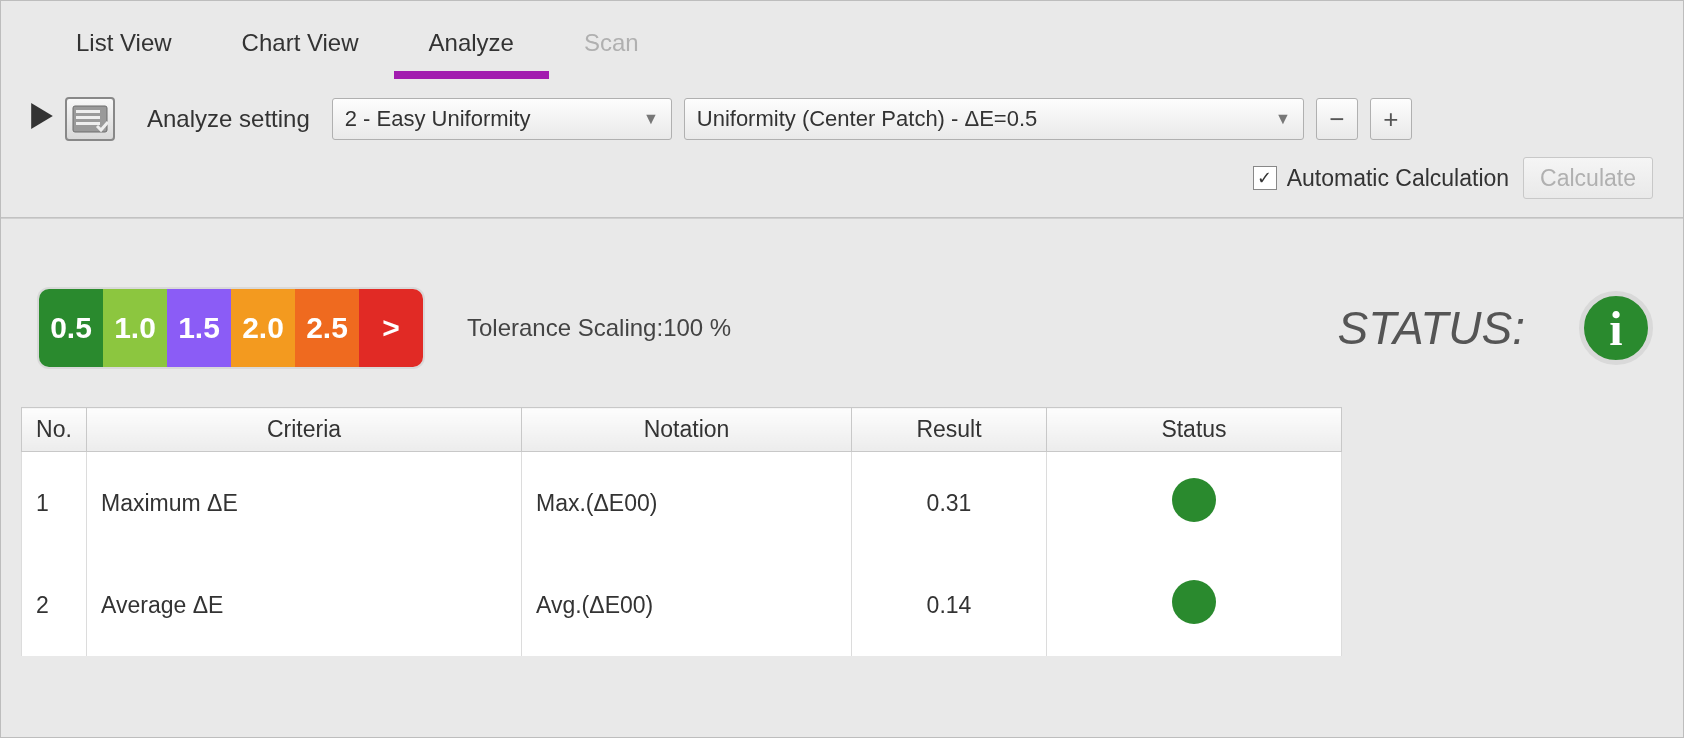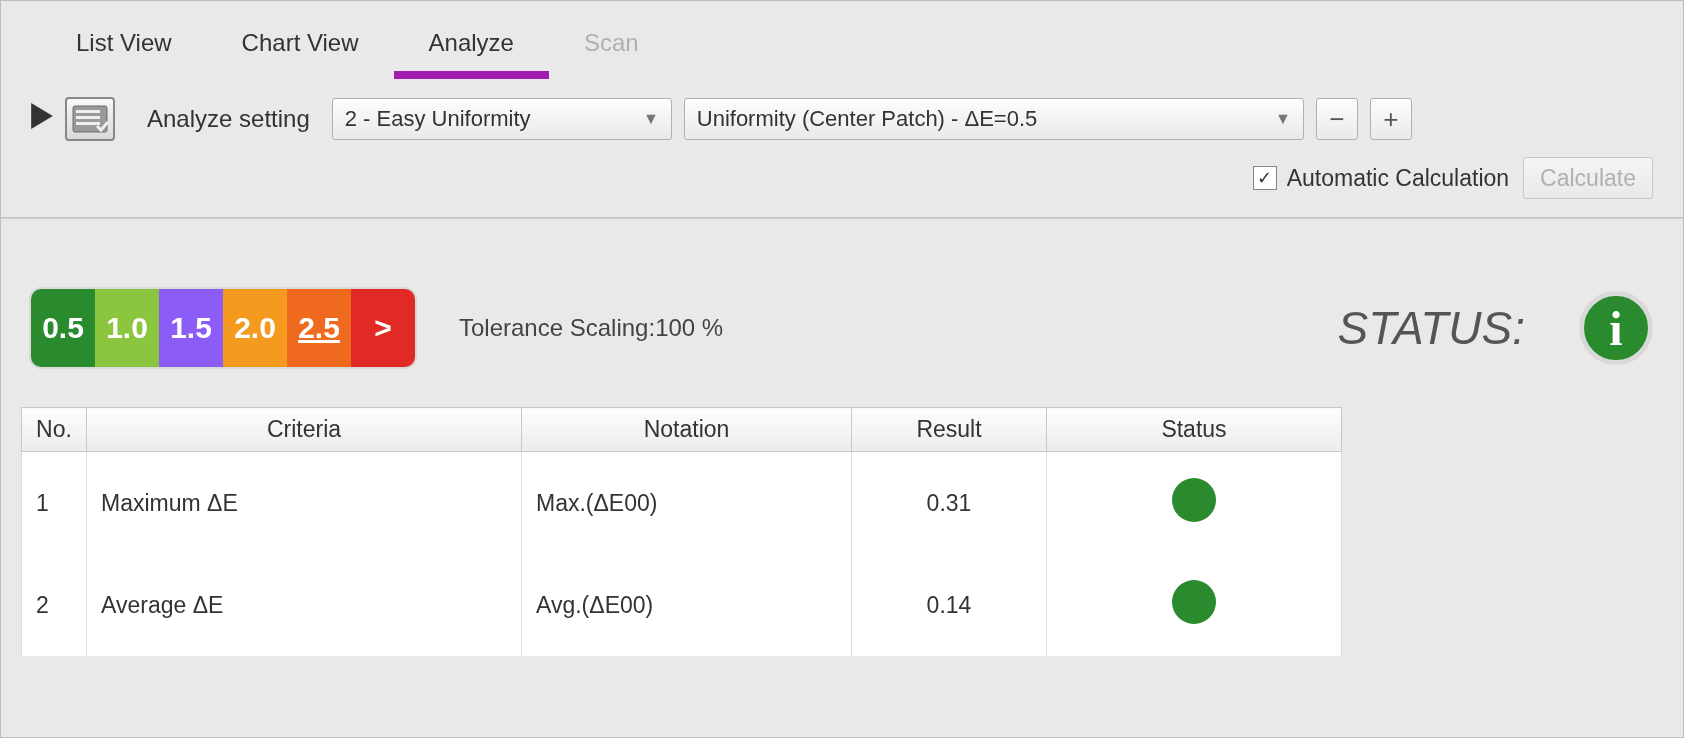--- a/index.html
+++ b/index.html
@@ -90,20 +90,21 @@
 }
 .divider { height: 2px; background: #d0d0d0; border-top:1px solid #c2c2c2; margin: 0; }
 
 .status-area {
   display:flex; align-items:center; gap: 24px;
   padding: 70px 30px 40px 30px;
 }
 .tolerance-bar {
   display:flex; border-radius: 10px; overflow:hidden;
   box-shadow: 0 0 0 2px #d9d9d9;
+  margin-left: 8px;
 }
 .tolerance-bar .seg {
   width: 64px; height: 78px;
   display:flex; align-items:center; justify-content:center;
   font-size: 30px; font-weight: 700; color:#fff;
 }
 .tolscale { font-size: 24px; color:#444; margin-left: 20px;}
 .status-label {
   margin-left: auto;
   font-size: 46px; font-style: italic; font-weight: 500; color:#555;
@@ -193,21 +194,21 @@
 </div>
 
 <div class="divider"></div>
 
 <div class="status-area">
   <div class="tolerance-bar" id="tolbar">
       <div class="seg" style="background: rgb(42, 138, 46);">0.5</div>
       <div class="seg" style="background: rgb(140, 198, 63);">1.0</div>
       <div class="seg" style="background: #8b5cf6; text-align: right;">1.5</div>
       <div class="seg" style="background: rgb(243, 154, 31);">2.0</div>
-      <div class="seg" style="background: rgb(239, 106, 31); text-decoration: underline;">2.5</div>
+      <div class="seg" style="background: rgb(239, 106, 31);">2.5</div>
       <div class="seg" style="background: rgb(225, 42, 37);">&gt;</div>
     </div>
   <span class="tolscale">
     <span>Tolerance Scaling:</span><span>100 %</span>
   </span>
   <span class="status-label">STATUS:</span>
   <span class="info-icon">
     <span class="i-glyph">i</span>
   </span>
 </div>

